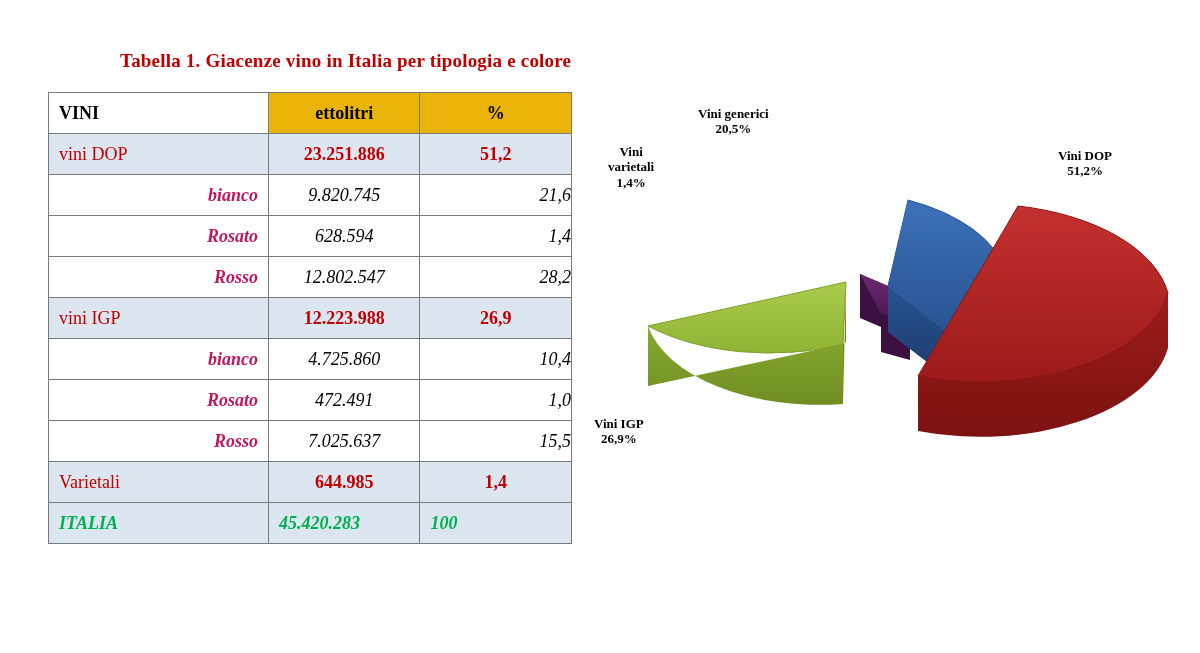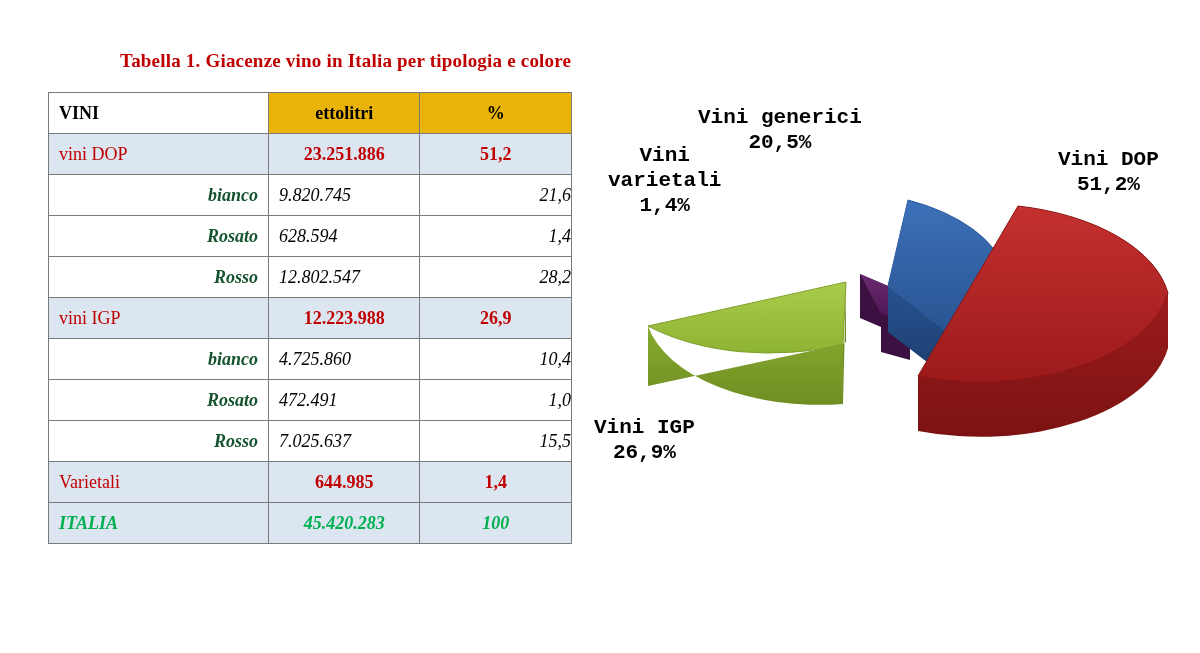--- a/index.html
+++ b/index.html
@@ -80,60 +80,59 @@
     text-align: center;
   }
 
   tr.sub td {
     background: #ffffff;
   }
   tr.sub td.lbl {
     text-align: right;
     font-style: italic;
     font-weight: bold;
-    color: #14532d;
+    color: #be185d;
   }
   tr.sub td.num {
-    text-align: left;
+    text-align: center;
     font-style: italic;
     color: #000;
   }
   tr.sub td.pct {
     text-align: right;
     font-style: italic;
     color: #000;
     padding-right: 0;
   }
 
   tr.total td {
     background: #dce6f1;
     color: #00b050;
     font-style: italic;
     font-weight: bold;
-    text-align: center;
   }
   tr.total td.lbl {
     text-align: left;
   }
 
   
   .chart-area {
     position: absolute;
     left: 588px;
     top: 86px;
     width: 600px;
     height: 500px;
   }
   .chart-area svg { display: block; }
 
   .lbl-box {
     position: absolute;
-    font-family: Liberation Mono, monospace;
-    font-weight: bold;
-    font-size: 21px;
+    font-family: Liberation Serif, serif;
+    font-weight: bold;
+    font-size: 13px;
     color: #000;
     text-align: center;
     line-height: 1.18;
     white-space: nowrap;
   }
   #lbl-generici { left: 110px; top: 20px; }
   #lbl-varietali { left: 20px; top: 58px; text-align: center; }
   #lbl-dop { left: 470px; top: 62px; }
   #lbl-igp { left: 6px; top: 330px; }
 </style>

